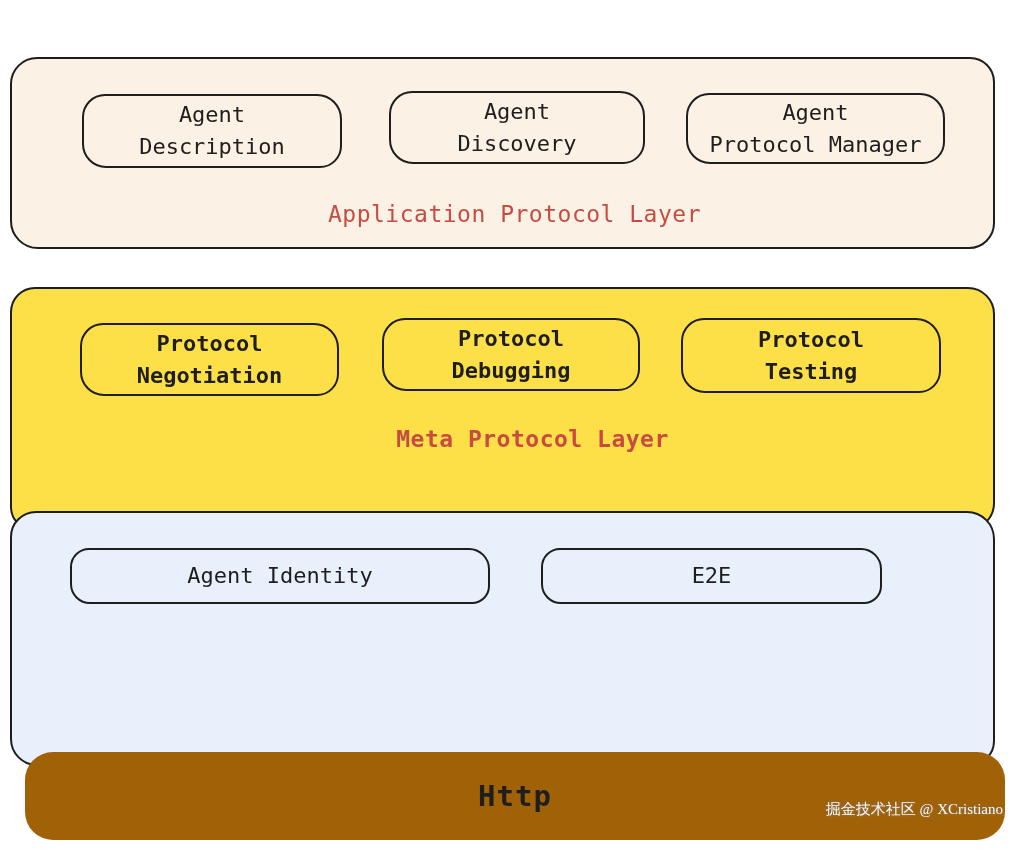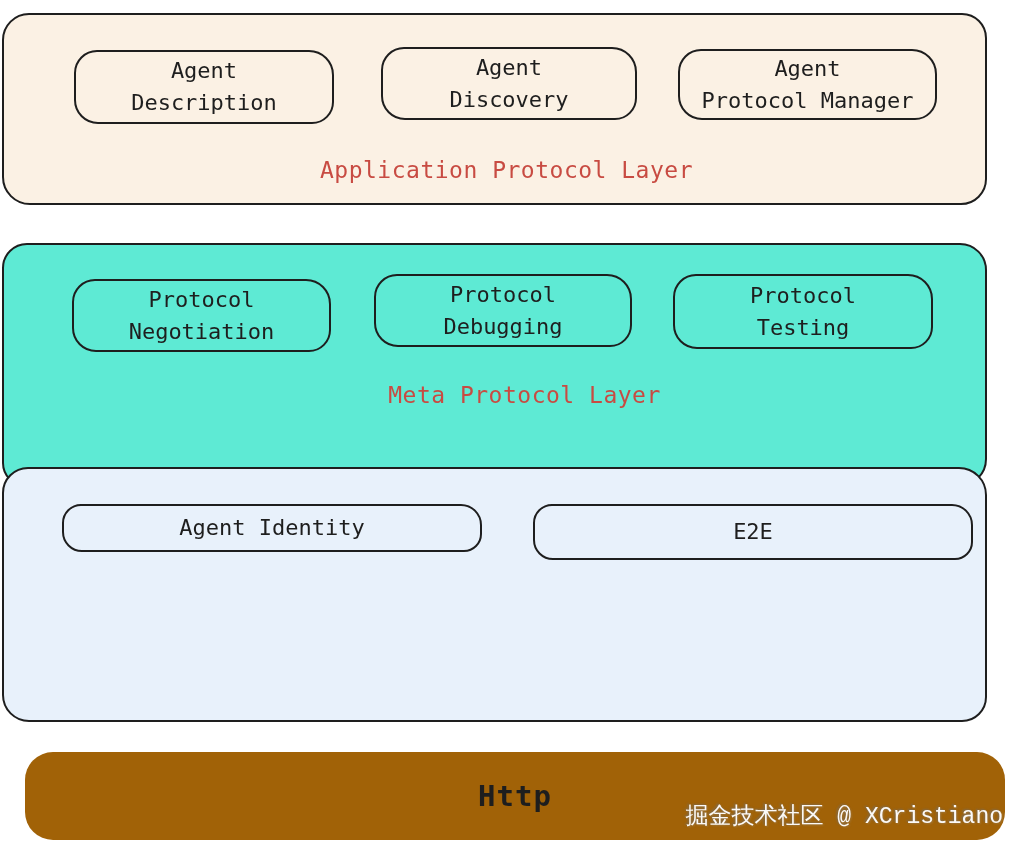--- a/index.html
+++ b/index.html
@@ -10,36 +10,38 @@
   body {
     width: 1012px;
     height: 852px;
     position: relative;
     overflow: hidden;
     font-family: "DejaVu Sans Mono", monospace;
     color: #1e1e1e;
   }
   .layer {
     position: absolute;
-    left: 2px;
+    left: 10px;
     width: 985px;
     border: 2.5px solid #1e1e1e;
     box-sizing: border-box;
+    margin-top: 44px;
   }
   .layer-application {
     top: 13px;
     height: 192px;
     background: #fbf1e4;
     border-radius: 27px 25px 26px 28px;
   }
   .layer-meta {
     top: 243px;
     height: 244px;
-    background: #5eead4;
+    background: #fde047;
     border-radius: 25px 27px 28px 24px;
+    font-weight: bold;
   }
   .layer-identity {
     top: 467px;
     height: 255px;
     background: #e8f1fb;
     border-radius: 26px 28px 25px 27px;
   }
   .node {
     position: absolute;
     border: 2.5px solid #1e1e1e;
@@ -61,22 +63,22 @@
   }
   
   .n-agent-description { left: 70px;  top: 35px; width: 260px; height: 74px; }
   .n-agent-discovery   { left: 377px; top: 32px; width: 256px; height: 73px; }
   .n-agent-protocol-manager { left: 674px; top: 34px; width: 259px; height: 71px; }
   
   .n-protocol-negotiation { left: 68px;  top: 34px; width: 259px; height: 73px; }
   .n-protocol-debugging   { left: 370px; top: 29px; width: 258px; height: 73px; }
   .n-protocol-testing     { left: 669px; top: 29px; width: 260px; height: 75px; }
   
-  .n-agent-identity { left: 58px;  top: 35px;  width: 420px; height: 48px; }
-  .n-e2e            { left: 529px; top: 35px;  width: 440px; height: 56px; }
+  .n-agent-identity { left: 58px;  top: 35px;  width: 420px; height: 56px; }
+  .n-e2e            { left: 529px; top: 35px;  width: 341px; height: 56px; }
   .n-w3c-did        { left: 58px;  top: 130px; width: 881px; height: 56px; }
 
   .layer-label {
     position: absolute;
     left: 0;
     width: 100%;
     text-align: center;
     color: #c84b42;
     font-size: 23px;
     letter-spacing: 0.5px;
@@ -99,22 +101,22 @@
   }
   .http-label {
     font-size: 29px;
     font-weight: 600;
     letter-spacing: 1px;
   }
   .watermark {
     position: absolute;
     right: 9px;
     top: 800px;
-    font-family: Liberation Mono, monospace;
-    font-size: 23px;
+    font-family: Liberation Serif, serif;
+    font-size: 15px;
     color: rgba(255, 255, 255, 0.96);
     text-shadow: -1.5px -1.5px 2px rgba(110, 110, 110, 0.65),
                   1px 1px 2px rgba(160, 160, 160, 0.35);
     white-space: nowrap;
   }
 </style>
 </head>
 <body>
 
 <div class="layer layer-application">

